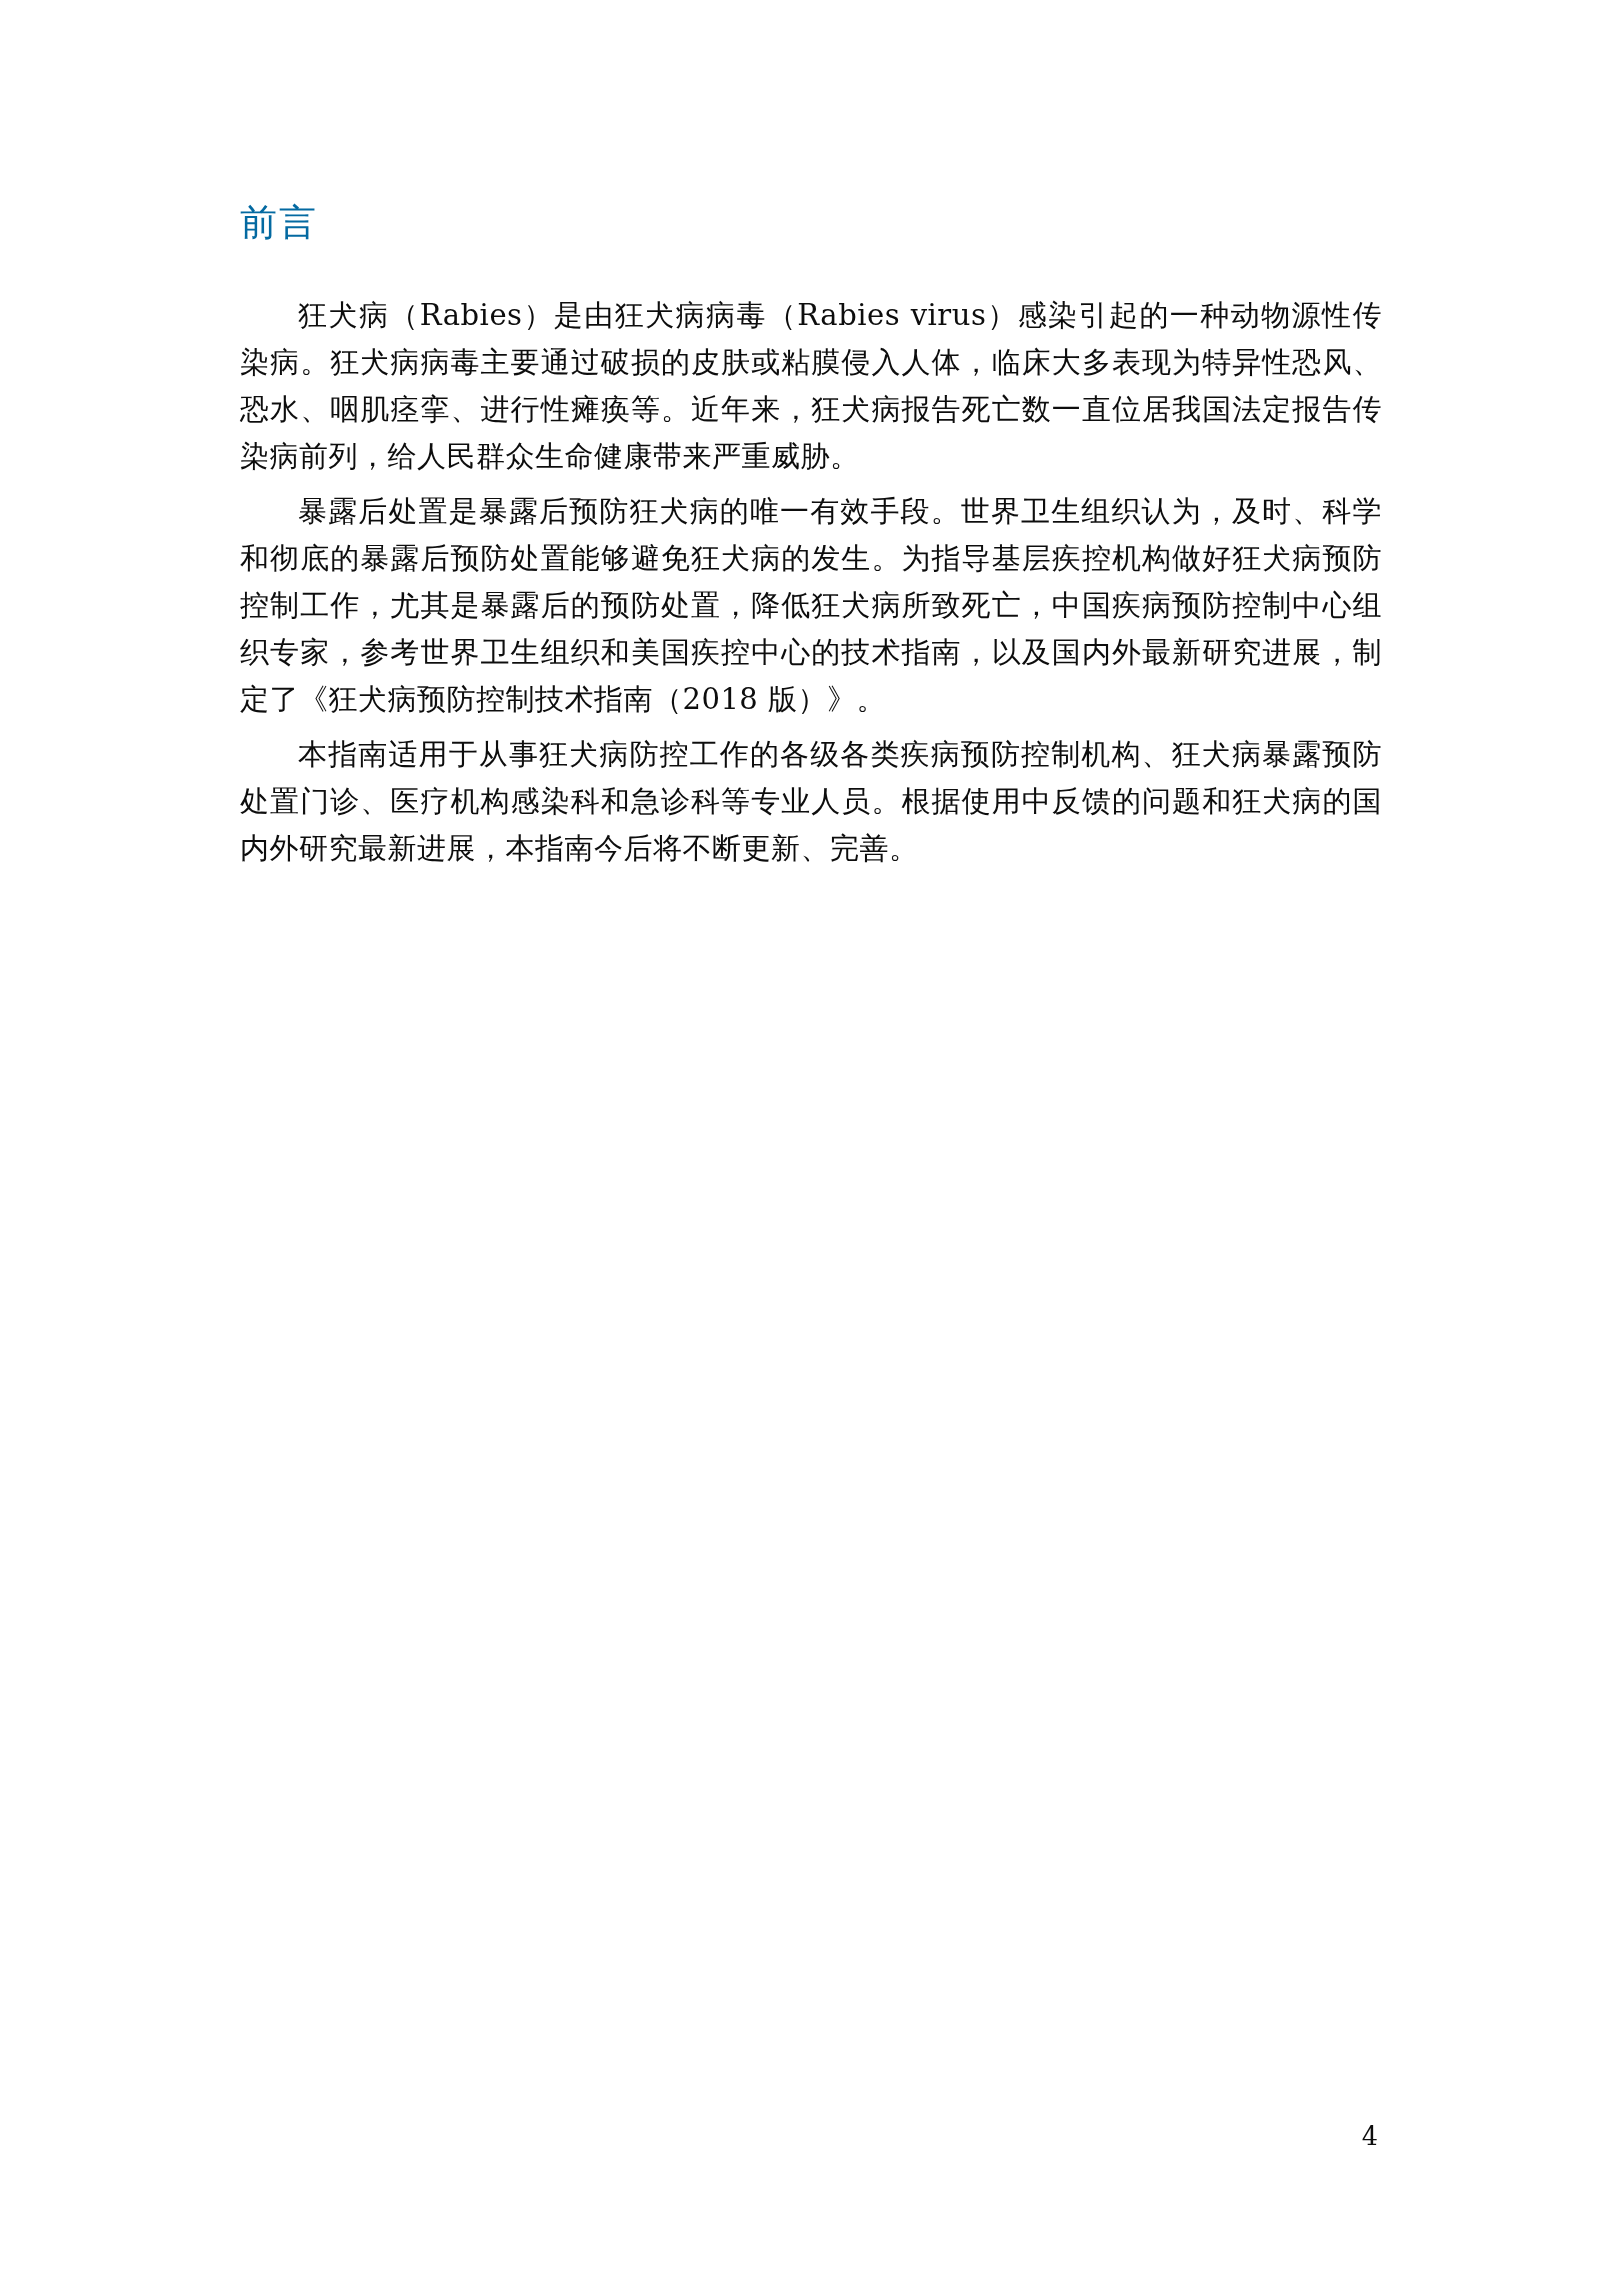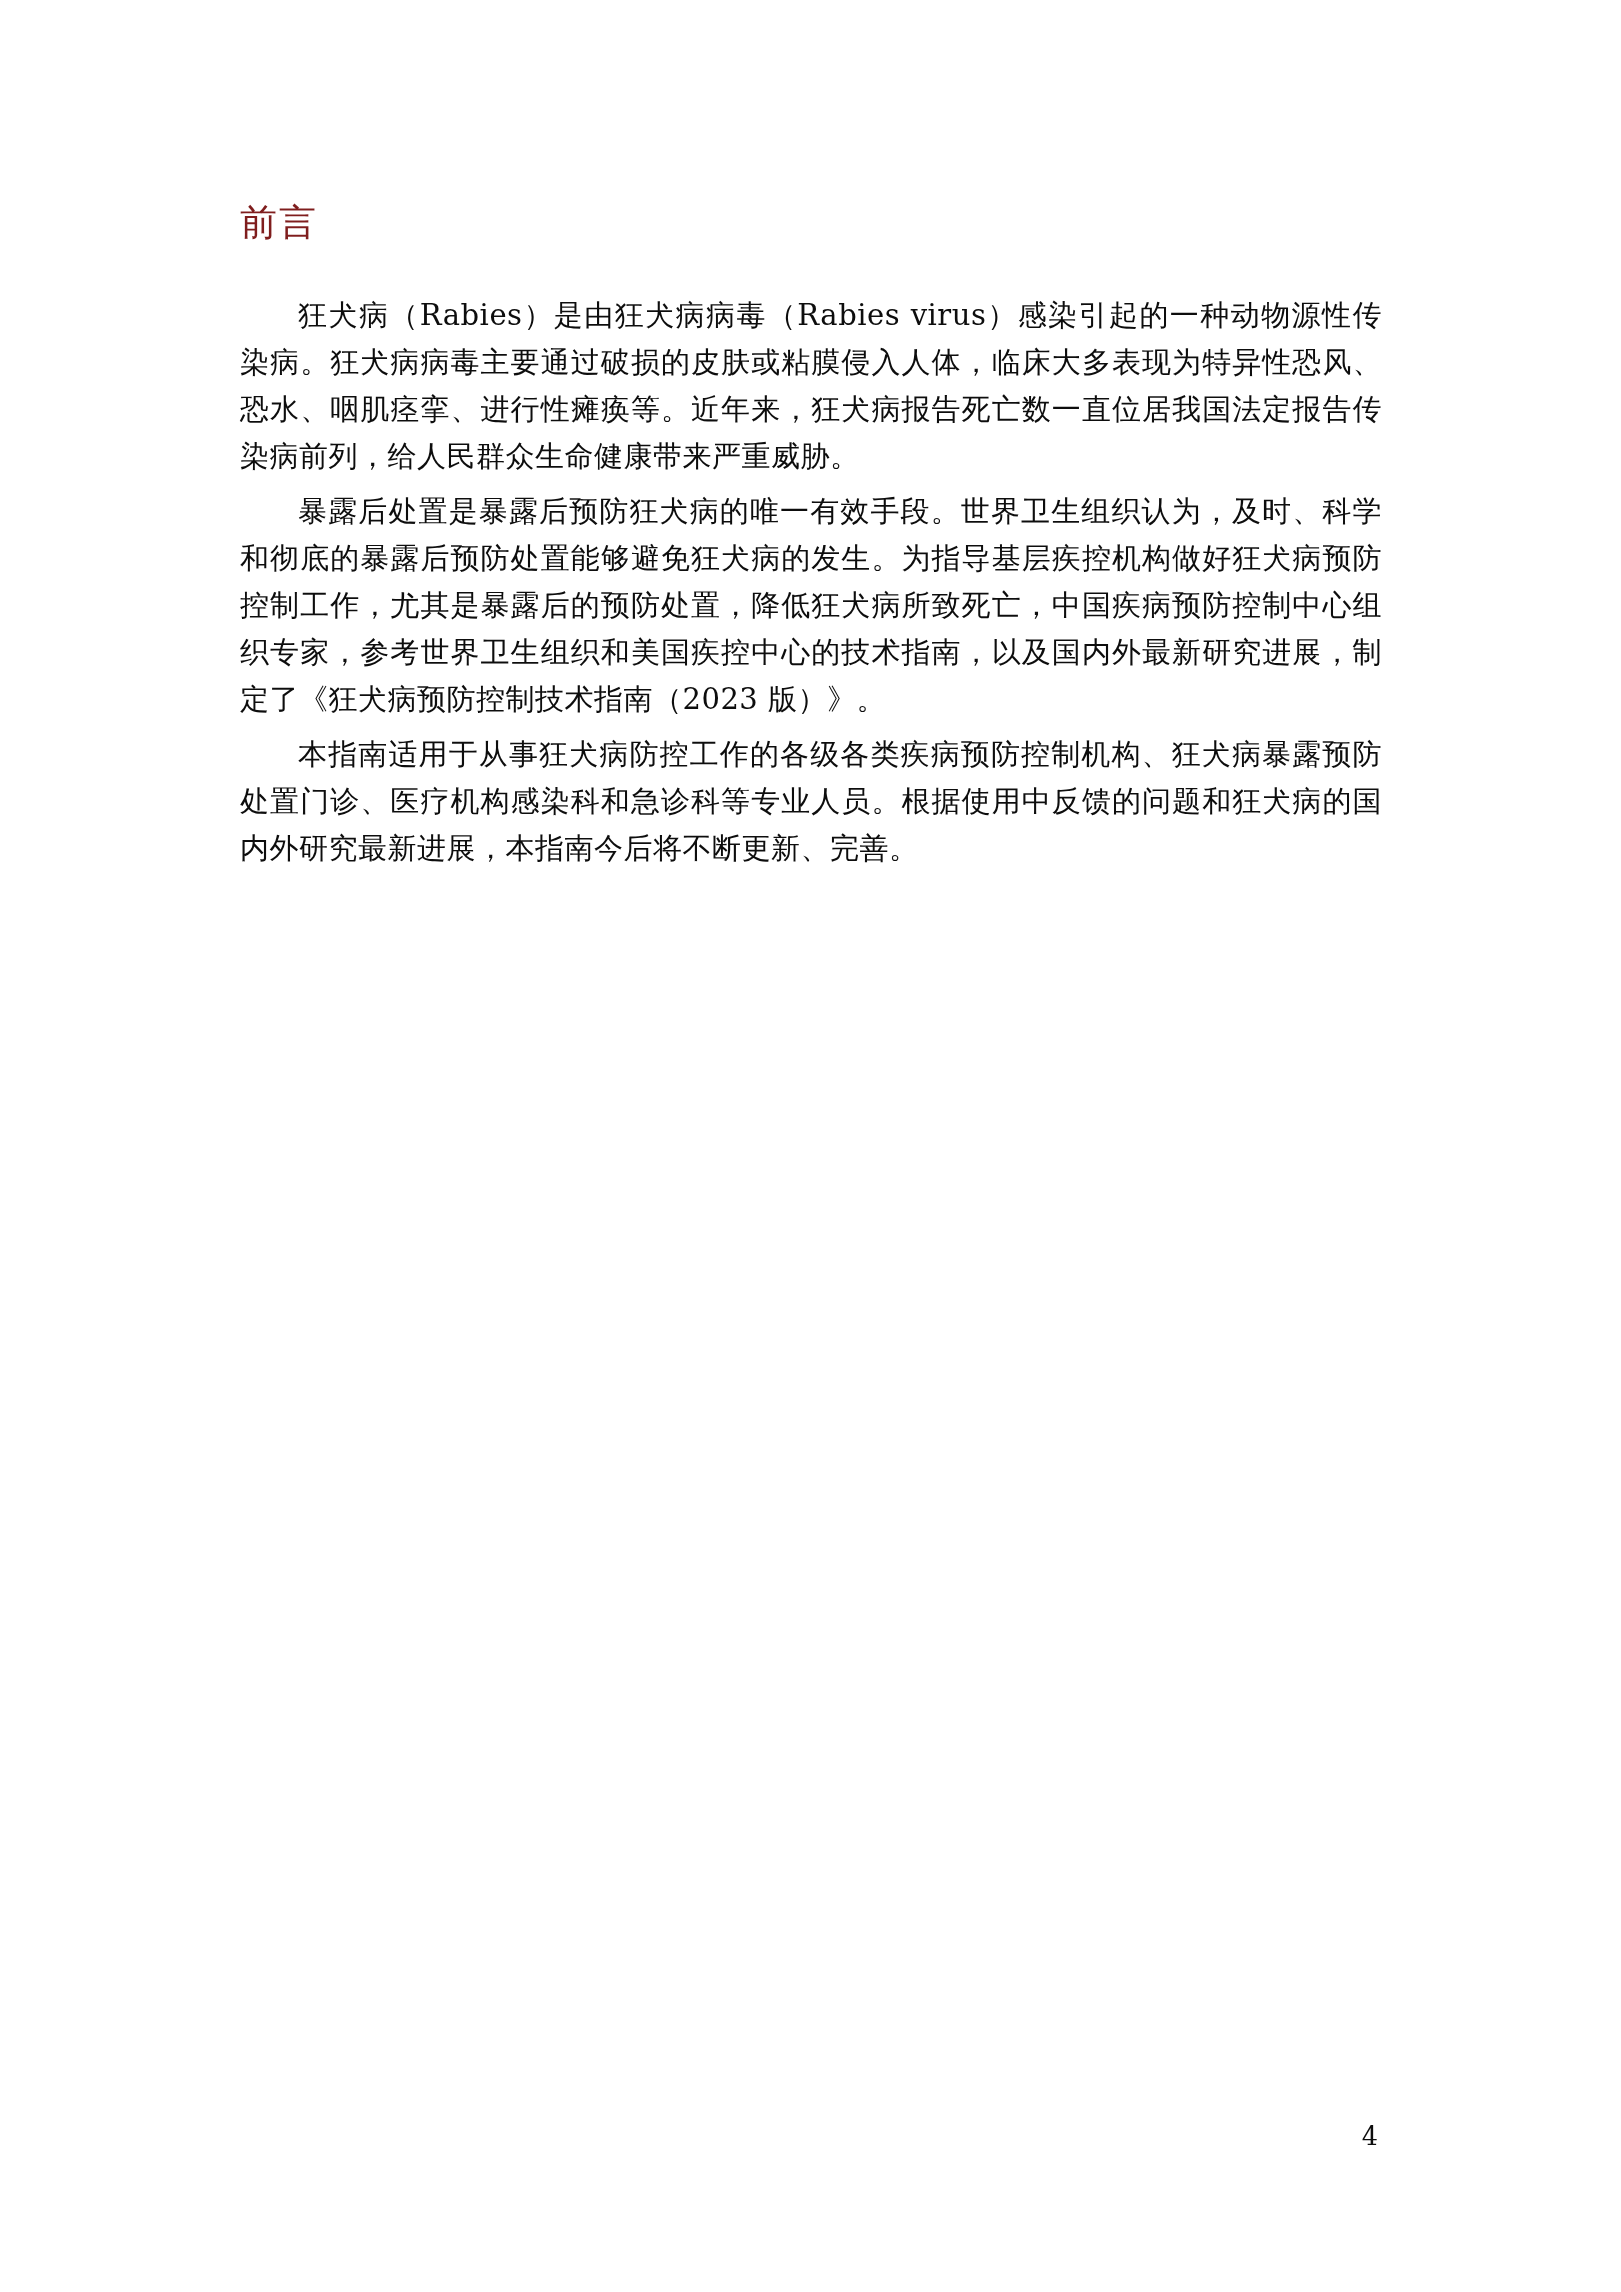--- a/index.html
+++ b/index.html
@@ -19,21 +19,21 @@
   .content {
     position: absolute;
     left: 240px;
     top: 201px;
     width: 1142px;
   }
   .doc-title {
     font-family: "DejaVu Sans", "Liberation Sans", sans-serif;
     font-size: 37px;
     font-weight: 500;
-    color: #7f1d1d;
+    color: #0369a1;
     letter-spacing: 2px;
     margin: 0 0 47px 0;
     line-height: 1.2;
   }
   .para {
     font-family: "DejaVu Serif", "Liberation Serif", serif;
     font-size: 29px;
     color: #0d0d0d;
     line-height: 1.62;
     margin: 0 0 7.8px 0;
@@ -51,18 +51,18 @@
     color: #0d0d0d;
   }
 </style>
 </head>
 <body>
 
 <div class="page">
   <div class="content">
     <h1 class="doc-title">前言</h1>
     <p class="para">狂犬病（Rabies）是由狂犬病病毒（Rabies virus）感染引起的一种动物源性传染病。狂犬病病毒主要通过破损的皮肤或粘膜侵入人体，临床大多表现为特异性恐风、恐水、咽肌痉挛、进行性瘫痪等。近年来，狂犬病报告死亡数一直位居我国法定报告传染病前列，给人民群众生命健康带来严重威胁。</p>
-    <p class="para">暴露后处置是暴露后预防狂犬病的唯一有效手段。世界卫生组织认为，及时、科学和彻底的暴露后预防处置能够避免狂犬病的发生。为指导基层疾控机构做好狂犬病预防控制工作，尤其是暴露后的预防处置，降低狂犬病所致死亡，中国疾病预防控制中心组织专家，参考世界卫生组织和美国疾控中心的技术指南，以及国内外最新研究进展，制定了《狂犬病预防控制技术指南（2023 版）》。</p>
+    <p class="para">暴露后处置是暴露后预防狂犬病的唯一有效手段。世界卫生组织认为，及时、科学和彻底的暴露后预防处置能够避免狂犬病的发生。为指导基层疾控机构做好狂犬病预防控制工作，尤其是暴露后的预防处置，降低狂犬病所致死亡，中国疾病预防控制中心组织专家，参考世界卫生组织和美国疾控中心的技术指南，以及国内外最新研究进展，制定了《狂犬病预防控制技术指南（2018 版）》。</p>
     <p class="para">本指南适用于从事狂犬病防控工作的各级各类疾病预防控制机构、狂犬病暴露预防处置门诊、医疗机构感染科和急诊科等专业人员。根据使用中反馈的问题和狂犬病的国内外研究最新进展，本指南今后将不断更新、完善。</p>
   </div>
   <div class="page-number">4</div>
 </div>
 
 
 </body></html>

